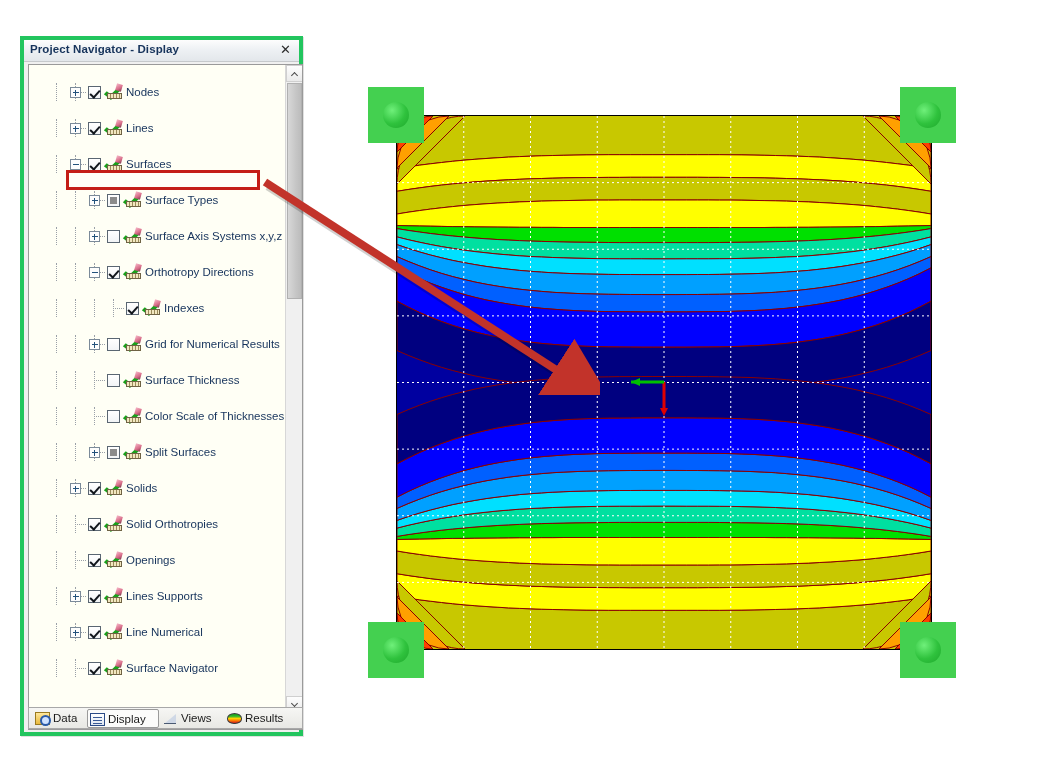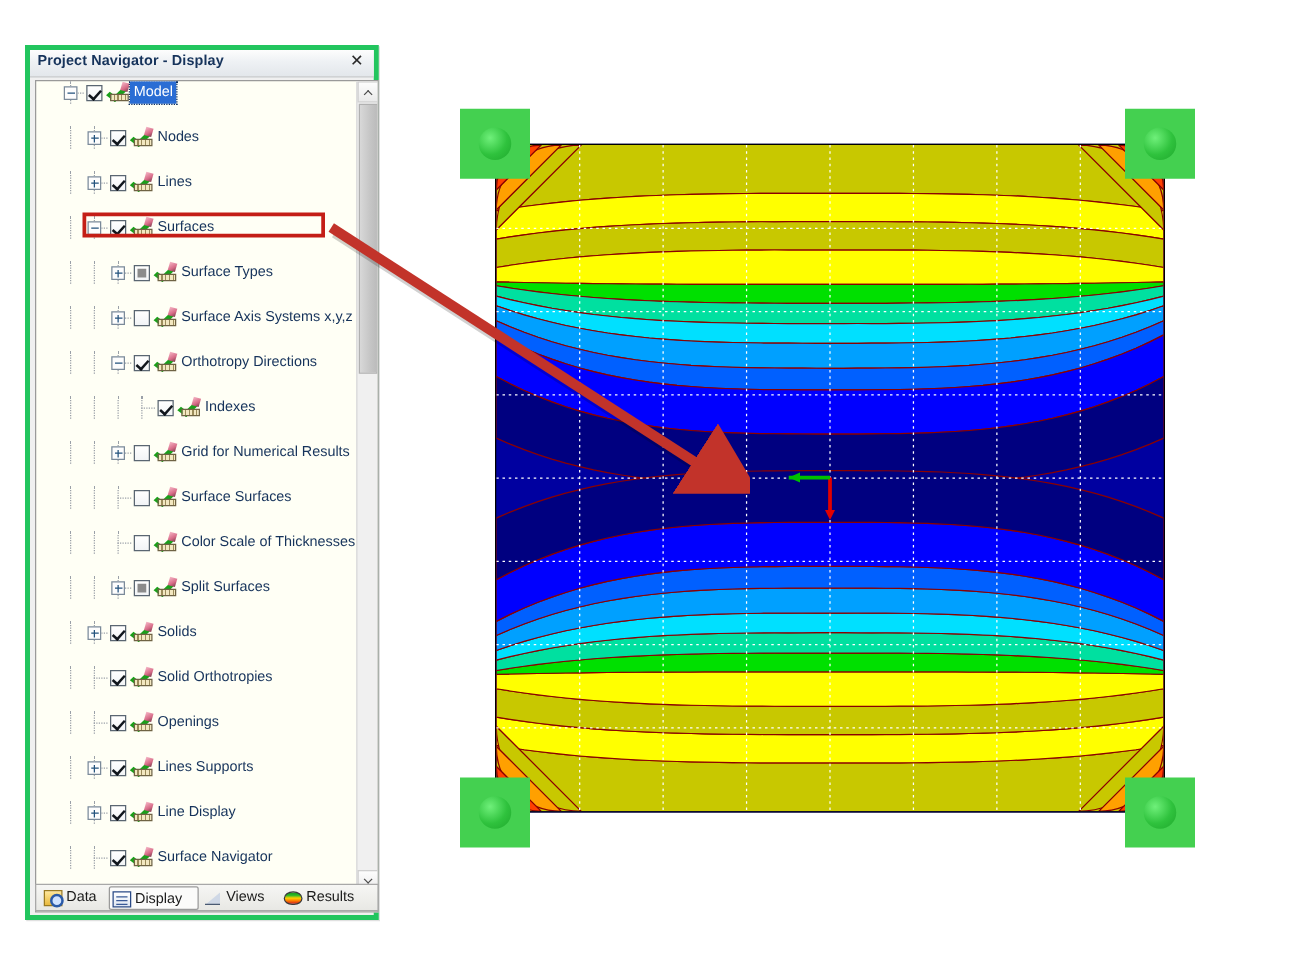--- a/index.html
+++ b/index.html
@@ -266,30 +266,20 @@
 
 <div id="navigator">
 
   <div id="nav-titlebar">
     <div id="nav-title">Project Navigator - Display</div>
     <div id="nav-close">✕</div>
   </div>
 
   <div id="tree-frame">
     <div id="tree-scroll">
-          <div class="node" style="top: 0px;">
-            <div class="guide" style="left: 27px;"></div>
-            <div class="hguide" style="left: 27px; width: 11px;"></div>
-            <div class="expander" style="left: 22px;"></div>
-            <div class="cbox checked" style="left: 40px;"></div>
-            <div class="ic ic-surface" style="left: 58px;">
-              <span class="ic-pencil"></span>
-            </div>
-            <div class="label selected" style="left: 78px;">Model</div>
-          </div>
           <div class="node" style="top: 18px;">
             <div class="guide" style="left: 27px;"></div>
             <div class="guide" style="left: 46px;"></div>
             <div class="hguide" style="left: 46px; width: 11px;"></div>
             <div class="expander plus" style="left: 41px;"></div>
             <div class="cbox checked" style="left: 59px;"></div>
             <div class="ic ic-surface" style="left: 77px;">
               <span class="ic-pencil"></span>
             </div>
             <div class="label" style="left: 97px;">Nodes</div>
@@ -378,21 +368,21 @@
           </div>
           <div class="node" style="top: 162px;">
             <div class="guide" style="left: 27px;"></div>
             <div class="guide" style="left: 46px;"></div>
             <div class="guide" style="left: 65px;"></div>
             <div class="hguide" style="left: 65px; width: 11px;"></div>
             <div class="cbox " style="left: 78px;"></div>
             <div class="ic ic-surface" style="left: 96px;">
               <span class="ic-pencil"></span>
             </div>
-            <div class="label" style="left: 116px;">Surface Surfaces</div>
+            <div class="label" style="left: 116px;">Surface Thickness</div>
           </div>
           <div class="node" style="top: 180px;">
             <div class="guide" style="left: 27px;"></div>
             <div class="guide" style="left: 46px;"></div>
             <div class="guide" style="left: 65px;"></div>
             <div class="hguide" style="left: 65px; width: 11px;"></div>
             <div class="cbox " style="left: 78px;"></div>
             <div class="ic ic-surface" style="left: 96px;">
               <span class="ic-pencil"></span>
             </div>
@@ -454,21 +444,21 @@
           </div>
           <div class="node" style="top: 288px;">
             <div class="guide" style="left: 27px;"></div>
             <div class="guide" style="left: 46px;"></div>
             <div class="hguide" style="left: 46px; width: 11px;"></div>
             <div class="expander plus" style="left: 41px;"></div>
             <div class="cbox checked" style="left: 59px;"></div>
             <div class="ic ic-surface" style="left: 77px;">
               <span class="ic-pencil"></span>
             </div>
-            <div class="label" style="left: 97px;">Line Display</div>
+            <div class="label" style="left: 97px;">Line Numerical</div>
           </div>
           <div class="node" style="top: 306px;">
             <div class="guide" style="left: 27px;"></div>
             <div class="guide" style="left: 46px;"></div>
             <div class="hguide" style="left: 46px; width: 11px;"></div>
             <div class="cbox checked" style="left: 59px;"></div>
             <div class="ic ic-surface" style="left: 77px;">
               <span class="ic-pencil"></span>
             </div>
             <div class="label" style="left: 97px;">Surface Navigator</div>

